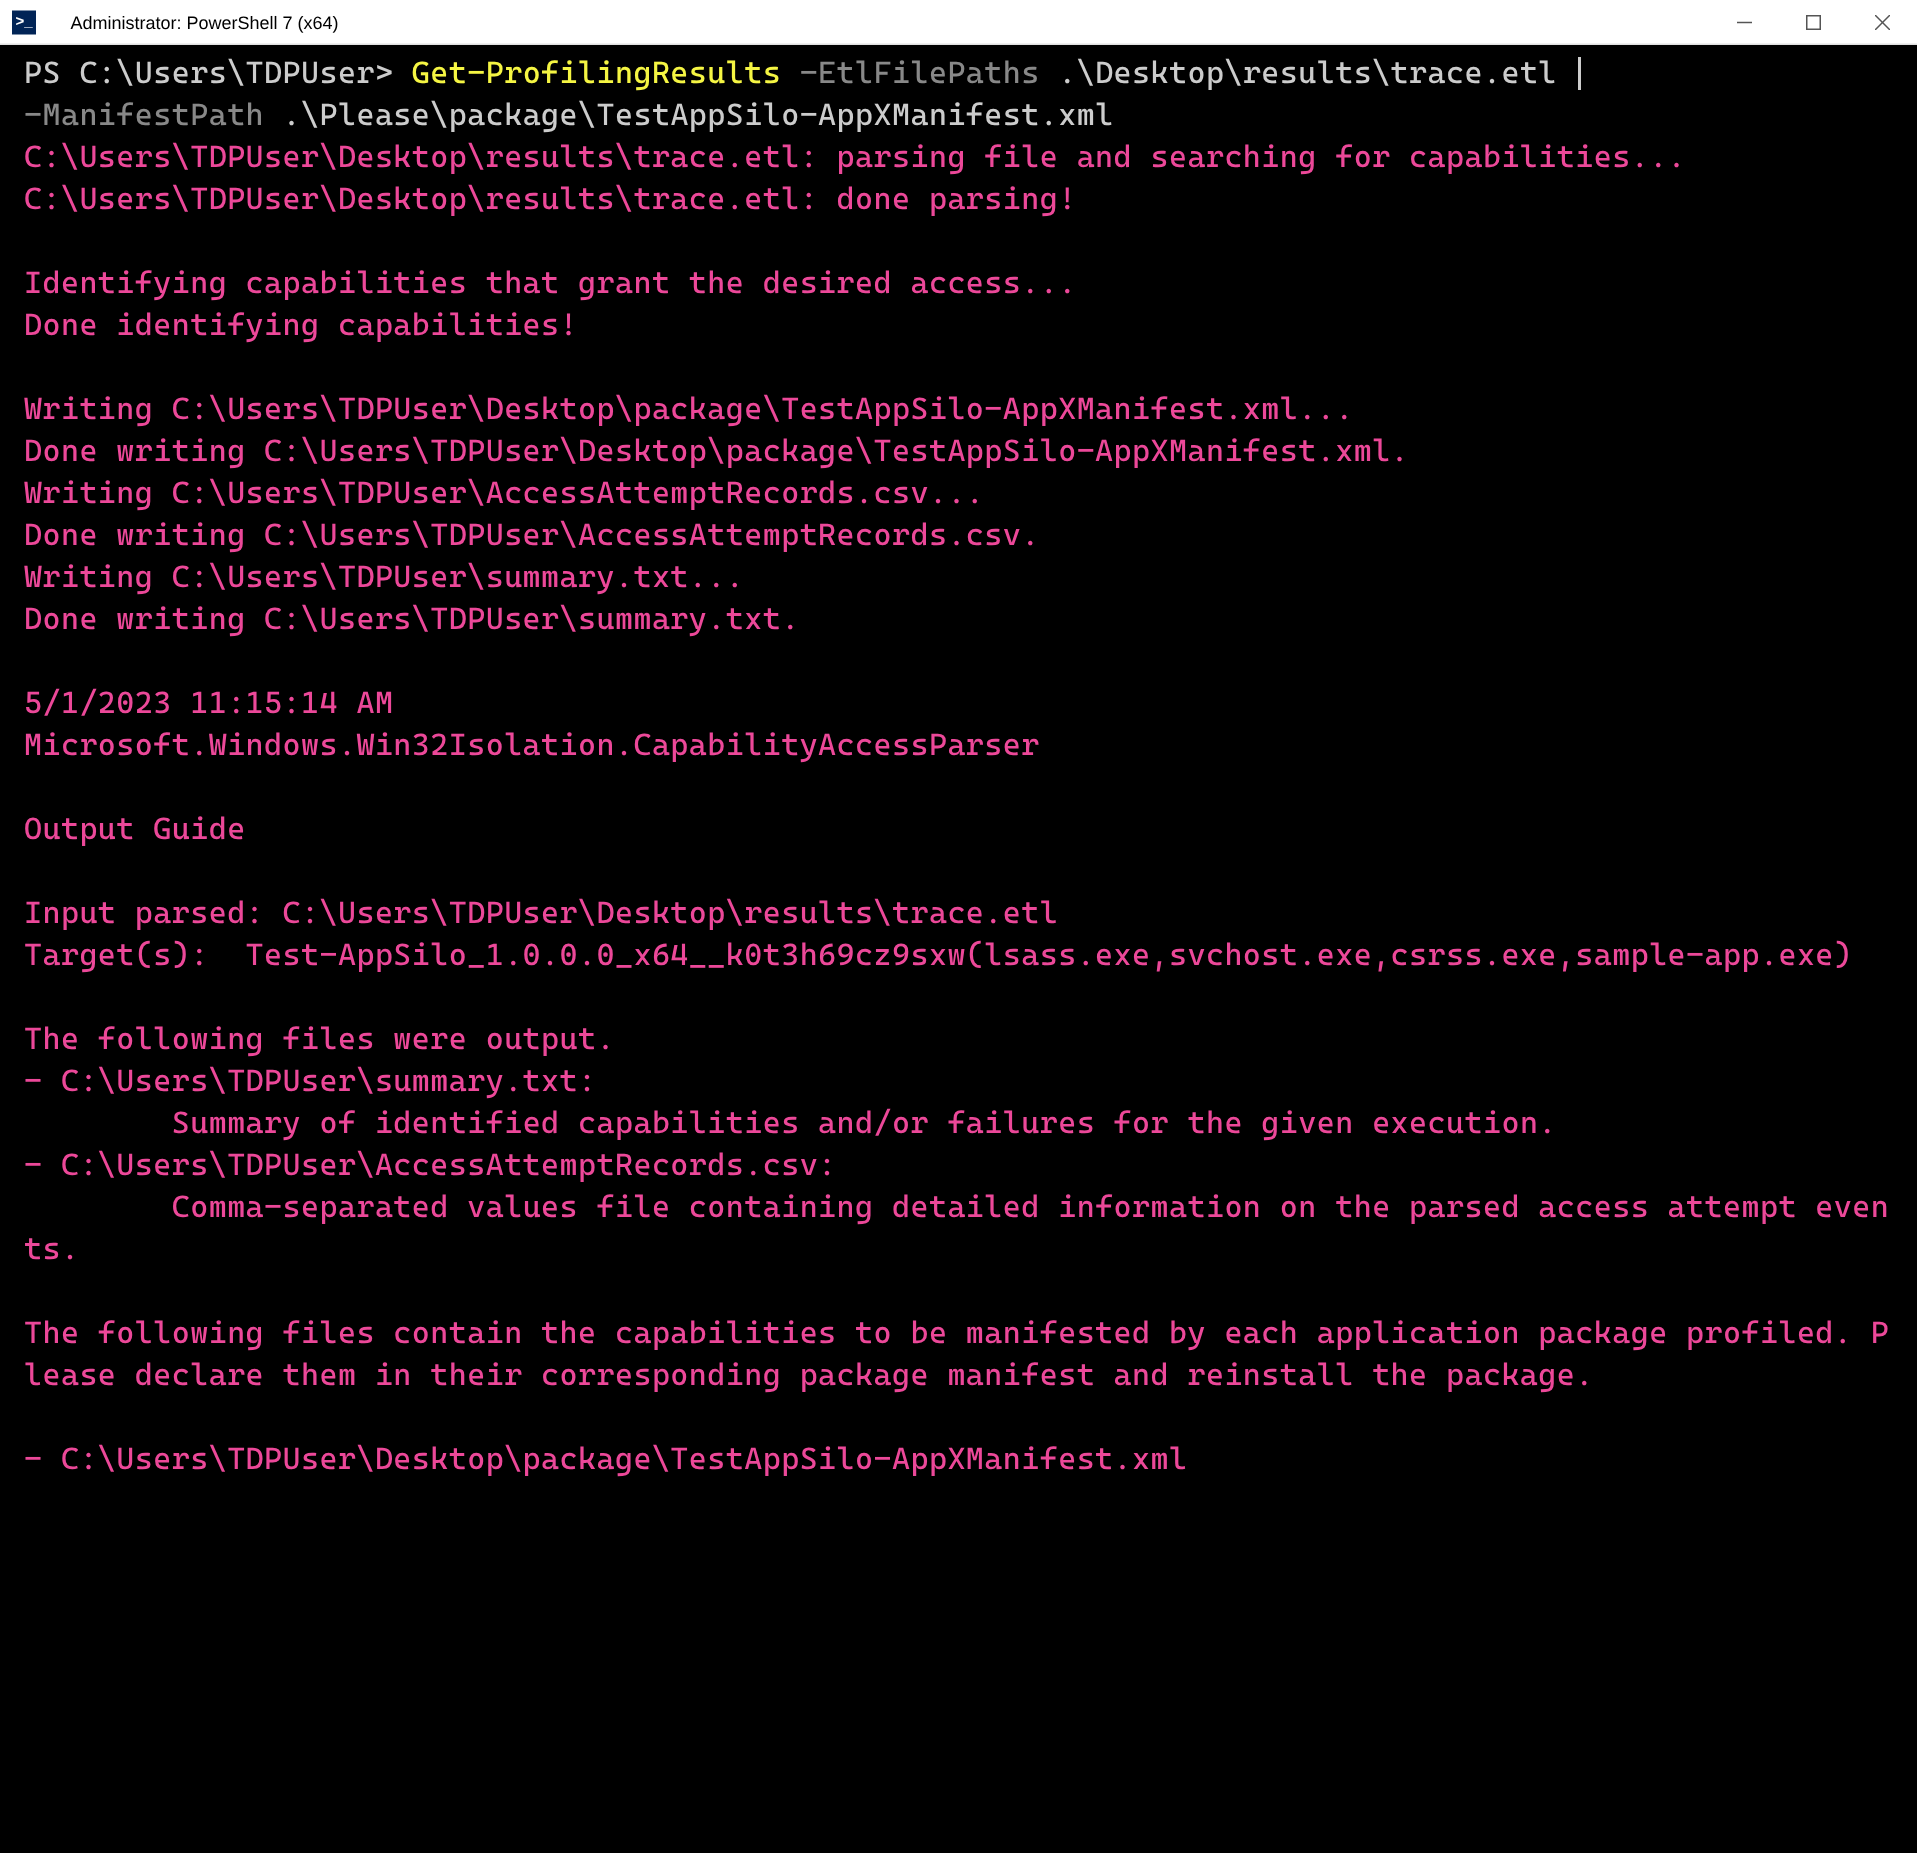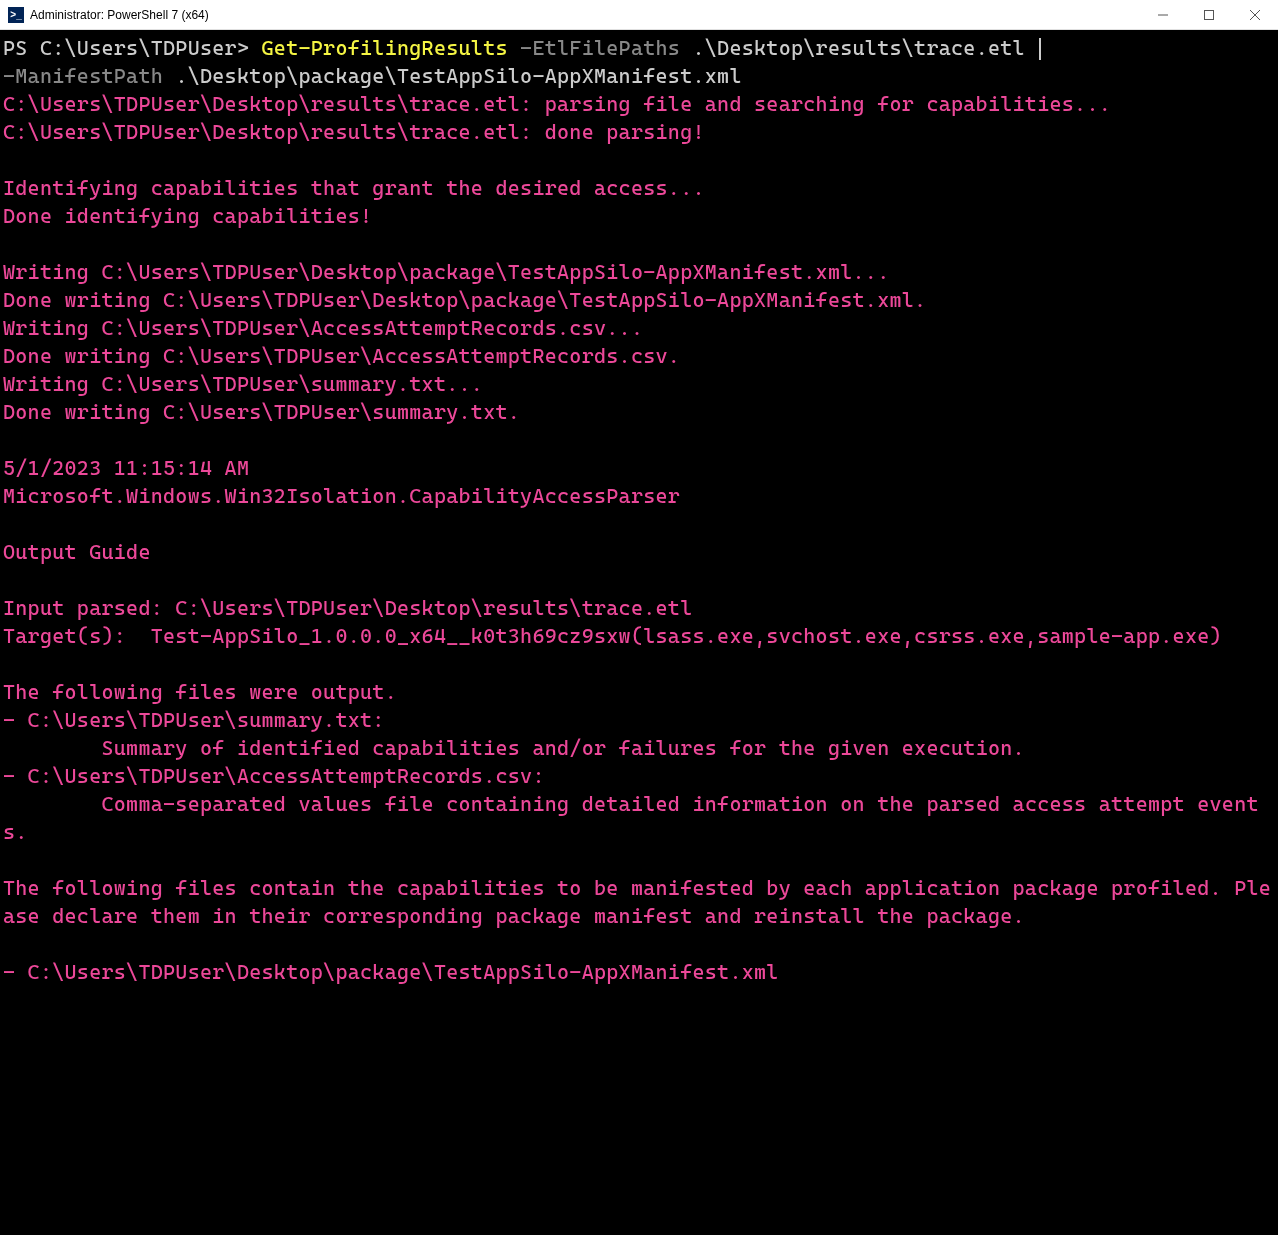--- a/index.html
+++ b/index.html
@@ -35,20 +35,21 @@
       display: flex;
       align-items: center;
       justify-content: center;
       color: #fff;
       font-size: 10px;
       font-weight: bold;
     }
     .titlebar-title {
       font-size: 12px;
       color: #000;
+      margin-left: 17px;
     }
     .titlebar-controls {
       display: flex;
       height: 100%;
     }
     .titlebar-btn {
       width: 46px;
       height: 100%;
       display: flex;
       align-items: center;
@@ -62,21 +63,21 @@
       height: 10px;
       stroke: #555;
       stroke-width: 1;
       fill: none;
     }
     .terminal {
       font-family: Consolas, "Cascadia Mono", monospace;
       font-size: 20.5px;
       line-height: 28px;
       color: #cccccc;
-      padding: 4px 3px;
+      padding: 4px 16px;
       white-space: pre-wrap;
       word-break: break-all;
       letter-spacing: 0.3px;
     }
     .prompt { color: #cccccc; }
     .cmdlet { color: #f5f543; }
     .param { color: #888888; }
     .arg { color: #cccccc; }
     .out { color: #ec4899; }
     .cursor {
@@ -111,21 +112,21 @@
     </div>
     <div class="titlebar-btn">
       <svg viewBox="0 0 10 10">
           <line x1="0" y1="0" x2="10" y2="10"></line>
           <line x1="10" y1="0" x2="0" y2="10"></line>
         </svg>
     </div>
   </div>
 </div>
 
-<div class="terminal"><span class="prompt">PS C:\Users\TDPUser&gt; </span><span class="cmdlet">Get-ProfilingResults </span><span class="param">-EtlFilePaths </span><span class="arg">.\Desktop\results\trace.etl </span><span class="cursor"></span><br><span class="param">-ManifestPath </span><span class="arg">.\Desktop\package\TestAppSilo-AppXManifest.xml</span>
+<div class="terminal"><span class="prompt">PS C:\Users\TDPUser&gt; </span><span class="cmdlet">Get-ProfilingResults </span><span class="param">-EtlFilePaths </span><span class="arg">.\Desktop\results\trace.etl </span><span class="cursor"></span><br><span class="param">-ManifestPath </span><span class="arg">.\Please\package\TestAppSilo-AppXManifest.xml</span>
 <div class="out" id="terminal-output">C:\Users\TDPUser\Desktop\results\trace.etl: parsing file and searching for capabilities...
 C:\Users\TDPUser\Desktop\results\trace.etl: done parsing!
 
 Identifying capabilities that grant the desired access...
 Done identifying capabilities!
 
 Writing C:\Users\TDPUser\Desktop\package\TestAppSilo-AppXManifest.xml...
 Done writing C:\Users\TDPUser\Desktop\package\TestAppSilo-AppXManifest.xml.
 Writing C:\Users\TDPUser\AccessAttemptRecords.csv...
 Done writing C:\Users\TDPUser\AccessAttemptRecords.csv.

